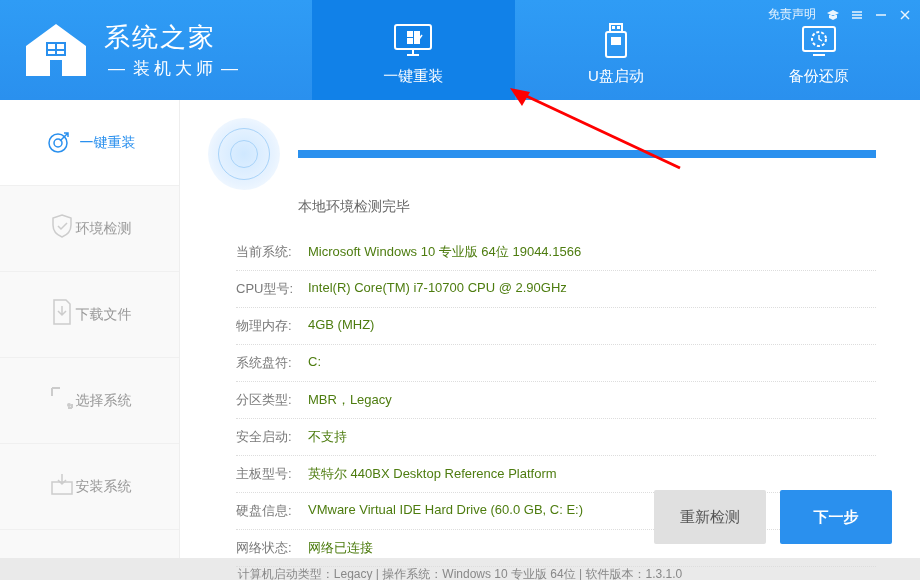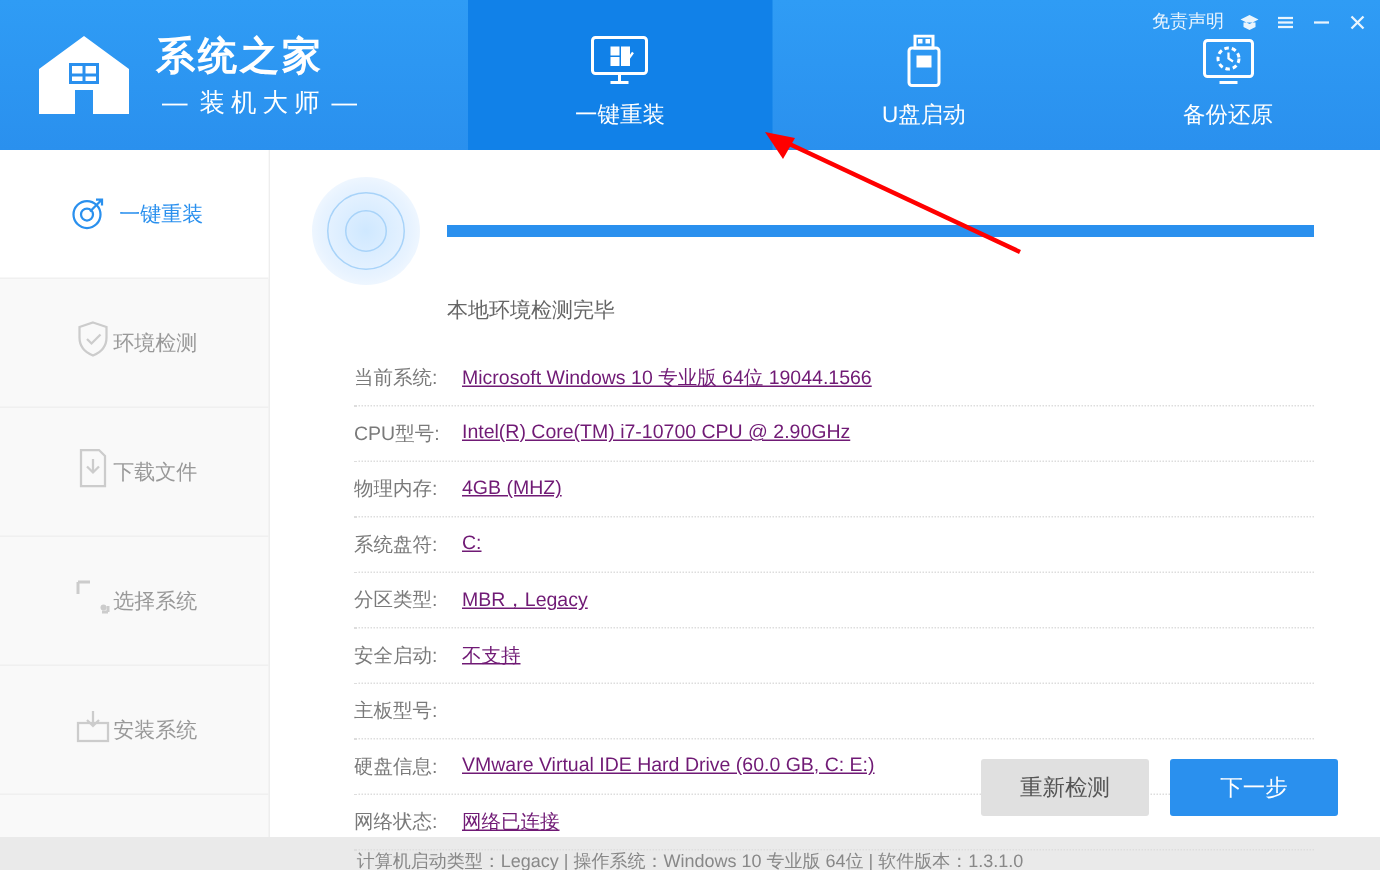--- a/index.html
+++ b/index.html
@@ -2,21 +2,21 @@
 <html><head>
 <meta charset="utf-8">
 <style>
 * { margin: 0; padding: 0; box-sizing: border-box; font-family: "Microsoft YaHei", sans-serif; }
 body { width: 920px; height: 580px; background: #fff; overflow: hidden; position: relative; }
 
 .header { height: 100px; background: linear-gradient(to bottom, #2f9cf5, #2a90ee); display: flex; align-items: stretch; position: relative; }
 .logo-area { width: 312px; display: flex; align-items: center; padding-left: 20px; }
 .logo-icon { width: 72px; height: 60px; margin-right: 12px; }
 .logo-text { color: #fff; }
-.logo-title { font-size: 26px; font-weight: bold; letter-spacing: 2px; }
+.logo-title { font-size: 26px; font-weight: normal; letter-spacing: 2px; }
 .logo-sub { font-size: 17px; letter-spacing: 4px; margin-top: 2px; text-align: center; }
 .logo-sub::before, .logo-sub::after { content: "—"; margin: 0 4px; }
 
 .top-tabs { flex: 1; display: flex; }
 .top-tab { flex: 1; display: flex; flex-direction: column; align-items: center; justify-content: center; color: #fff; cursor: pointer; padding-top: 8px; }
 .top-tab.active { background: #1181e8; }
 .top-tab-icon { width: 40px; height: 36px; display: flex; align-items: center; justify-content: center; }
 .top-tab-label { font-size: 15px; margin-top: 8px; }
 
 .win-controls { position: absolute; top: 6px; right: 8px; display: flex; align-items: center; gap: 10px; color: #fff; font-size: 12px; }
@@ -37,26 +37,26 @@
 .radar::before, .radar::after { content: ""; position: absolute; border: 1px solid #a8d3f9; border-radius: 50%; }
 .radar::before { inset: 10px; }
 .radar::after { inset: 22px; }
 .progress-bar { flex: 1; height: 8px; background: #eaeaea; position: relative; }
 .progress-fill { height: 100%; background: #2a90ee; width: 100%; }
 .scan-status { font-size: 14px; color: #666; margin: 8px 0 0 90px; }
 
 .info-list { margin-top: 18px; margin-left: 28px; }
 .info-row { display: flex; padding: 9px 0; font-size: 13px; border-bottom: 1px dotted #ddd; }
 .info-label { width: 72px; color: #7a7a7a; }
-.info-value { color: #701a75; text-decoration: underline; }
+.info-value { color: #4d7c0f; }
 
 .action-btns { position: absolute; right: 28px; bottom: 14px; display: flex; gap: 14px; }
-.btn { width: 112px; height: 38px; border: none; font-size: 15px; cursor: pointer; border-radius: 2px; }
+.btn { width: 112px; height: 54px; border: none; font-size: 15px; cursor: pointer; border-radius: 2px; }
 .btn-secondary { background: #e0e0e0; color: #555; }
-.btn-primary { background: #2a90ee; color: #fff; }
+.btn-primary { background: #2a90ee; color: #fff; font-weight: bold; }
 
 .footer { height: 32px; background: #eaeaea; color: #888; font-size: 12px; display: flex; align-items: center; justify-content: center; }
 
 .arrow { position: absolute; left: 510px; top: 88px; pointer-events: none; }
 </style>
 </head>
 <body>
 
 <div class="header">
   <div class="logo-area">
@@ -213,20 +213,21 @@
       <div class="info-row">
           <span class="info-label">分区类型:</span>
           <span class="info-value">MBR，Legacy</span>
         </div>
       <div class="info-row">
           <span class="info-label">安全启动:</span>
           <span class="info-value">不支持</span>
         </div>
       <div class="info-row">
           <span class="info-label">主板型号:</span>
+          <span class="info-value">英特尔 440BX Desktop Reference Platform</span>
         </div>
       <div class="info-row">
           <span class="info-label">硬盘信息:</span>
           <span class="info-value">VMware Virtual IDE Hard Drive  (60.0 GB, C: E:)</span>
         </div>
       <div class="info-row">
           <span class="info-label">网络状态:</span>
           <span class="info-value">网络已连接</span>
         </div>
     </div>

